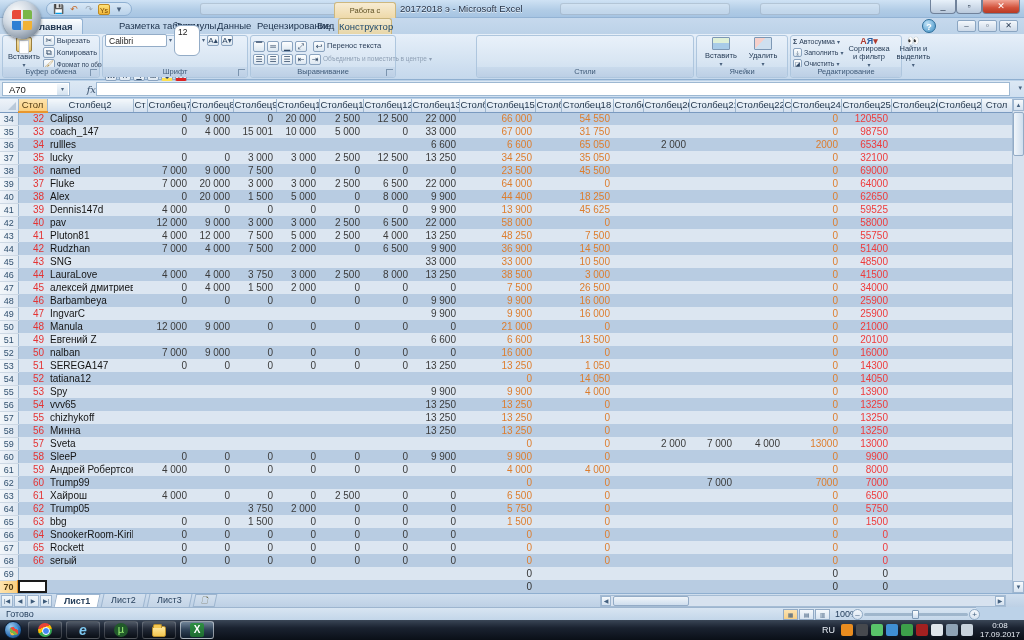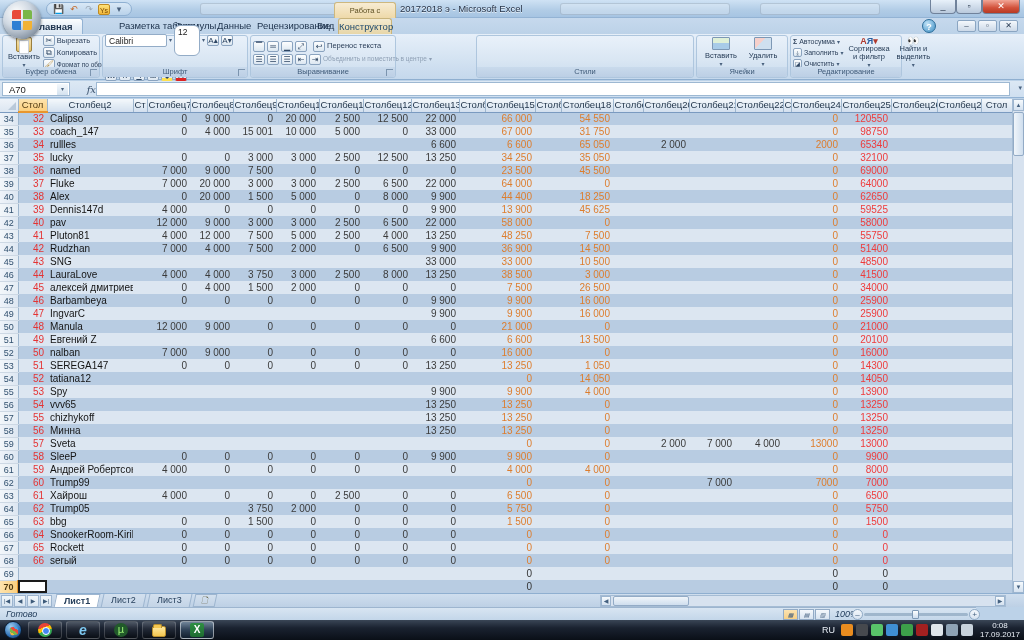--- a/index.html
+++ b/index.html
@@ -116,21 +116,21 @@
   .sheettab { height:14px; padding:0 8px; font-size:9px; line-height:13px; color:#27405c;
     border-left:1px solid #9db5cf; border-right:1px solid #9db5cf; transform:skewX(-12deg); margin-left:3px; background:linear-gradient(#d3e0ee,#c2d3e6); }
   .sheettab span { display:inline-block; transform:skewX(12deg); }
   .sheettab.active { background:#fff; font-weight:bold; border-top:1px solid #9db5cf; }
   .instab { width:22px; height:13px; margin-left:4px; background:linear-gradient(#d3e0ee,#c2d3e6); border:1px solid #9db5cf; transform:skewX(-12deg); font-size:8px; text-align:center; line-height:12px; color:#5b5633; }
   .hscroll { position:absolute; left:600px; top:1px; width:406px; height:12px; background:#d7e2ef; border:1px solid #a5bcd4; }
   .harrow { position:absolute; top:0; width:10px; height:10px; background:linear-gradient(#f6fafd,#d5e2f0); border:1px solid #9db5cf; font-size:6px; color:#44607f; text-align:center; line-height:9px; }
   .hthumb { position:absolute; left:12px; top:0; width:76px; height:10px; background:linear-gradient(#f0f5fa,#cfdeee); border:1px solid #93abc6; border-radius:2px; }
 
   
-  .statusbar { position:absolute; top:607px; left:0; width:976px; height:13px; background:linear-gradient(#d8e5f2,#c3d6e9); border-top:1px solid #9db5cf; font-size:9px; color:#26405e;font-style:italic; }
+  .statusbar { position:absolute; top:607px; left:0; width:976px; height:13px; background:linear-gradient(#d8e5f2,#c3d6e9); border-top:1px solid #9db5cf; font-size:9px; color:#26405e; }
   .statusbar .ready { position:absolute; left:6px; top:1px; }
   .viewbtns { position:absolute; right:146px; top:1px; display:flex; gap:1px; }
   .vb { width:15px; height:11px; background:linear-gradient(#f4f8fc,#d7e3f0); border:1px solid #93abc6; font-size:6px; text-align:center; line-height:10px; color:#44607f; }
   .vb.on { background:linear-gradient(#fbe3b3,#f6cf85); }
   .zoomlvl { position:absolute; right:118px; top:1px; font-size:9px; }
   .zslider { position:absolute; right:8px; top:5px; width:104px; height:3px; background:#9fb6cc; border-radius:2px; }
   .zslider .minus { position:absolute; left:-12px; top:-4px; width:11px; height:11px; border-radius:50%; background:linear-gradient(#f4f8fc,#d7e3f0); border:1px solid #8fa9c4; font-size:8px; line-height:9px; text-align:center; color:#44607f; }
   .zslider .plus { position:absolute; right:-12px; top:-4px; width:11px; height:11px; border-radius:50%; background:linear-gradient(#f4f8fc,#d7e3f0); border:1px solid #8fa9c4; font-size:8px; line-height:9px; text-align:center; color:#44607f; }
   .zslider .knob { position:absolute; left:48px; top:-3px; width:7px; height:9px; background:linear-gradient(#fdfefe,#cfdeee); border:1px solid #7e99b5; border-radius:1px; }
 

